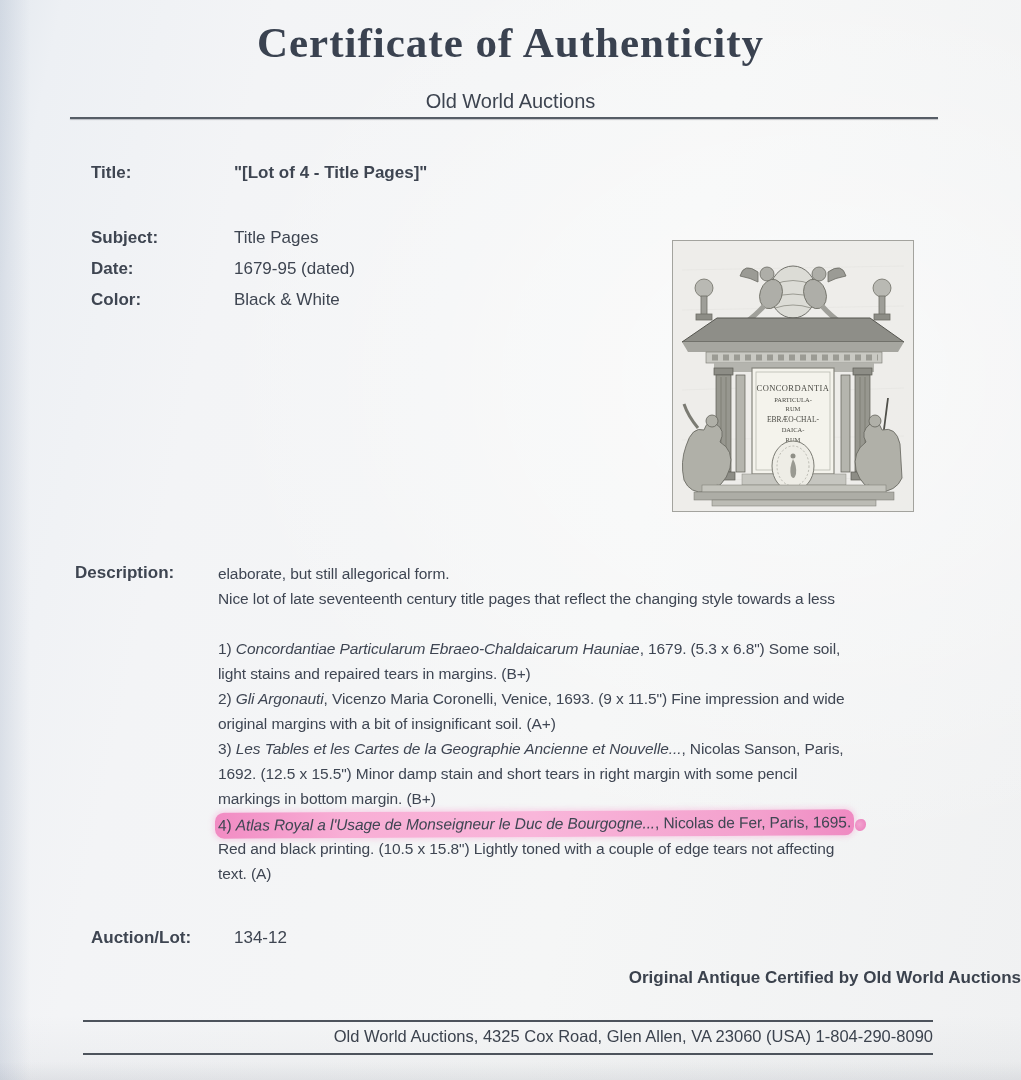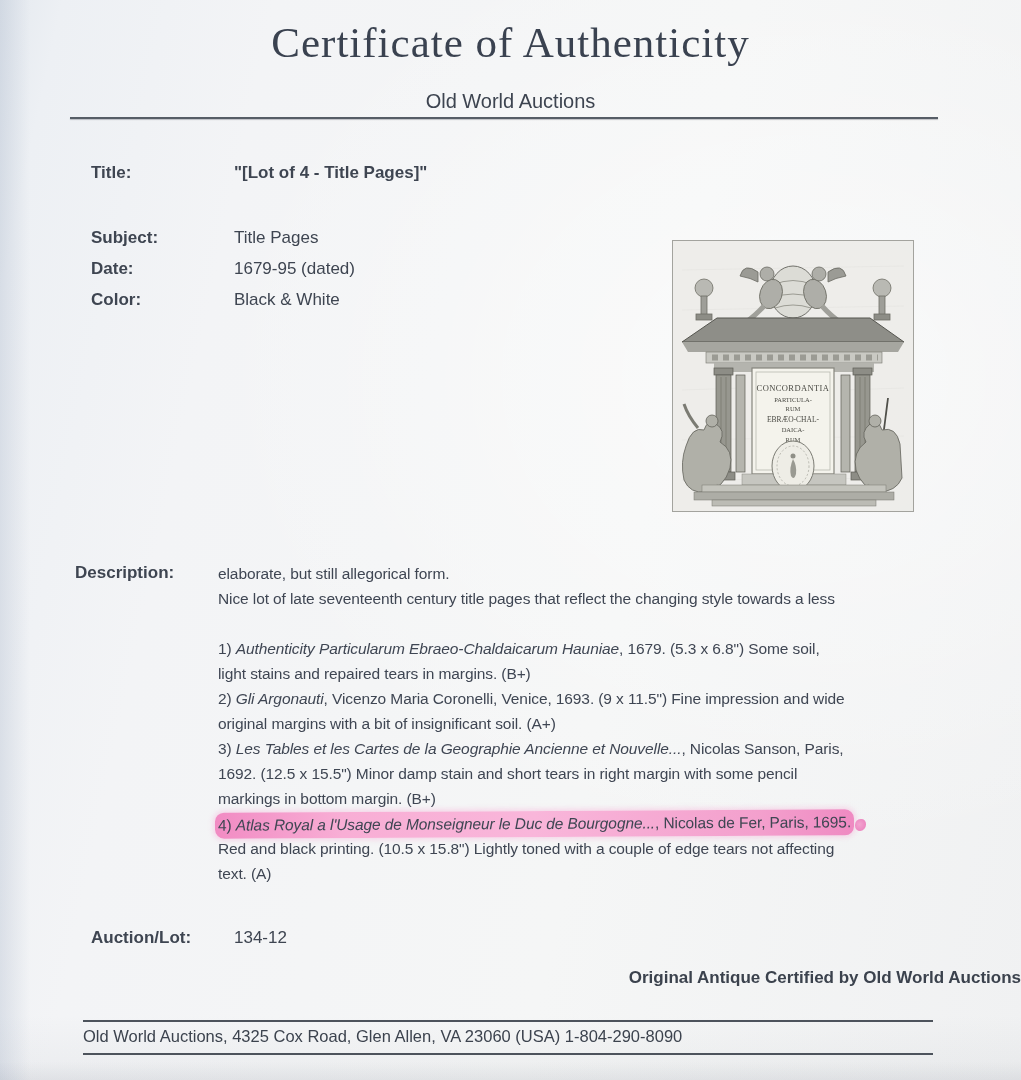--- a/index.html
+++ b/index.html
@@ -20,21 +20,21 @@
     background:linear-gradient(90deg,rgba(165,178,198,.30),rgba(165,178,198,0));
     pointer-events:none;
   }
   .page::after{ 
     content:"";position:absolute;left:0;bottom:0;width:100%;height:18px;
     background:linear-gradient(to bottom,rgba(0,0,0,0),rgba(96,106,124,.08));
     pointer-events:none;
   }
   .doc-title{
     position:absolute;top:18px;left:0;width:100%;margin:0;text-align:center;
-    font-family:"Liberation Serif",serif;font-weight:400;font-size:43px;
+    font-family:"Liberation Serif",serif;font-weight:700;font-size:43px;
     letter-spacing:1px;color:#3a4250;
   }
   .subtitle{
     position:absolute;top:90px;left:0;width:100%;text-align:center;
     font-size:20px;color:#3d4450;
   }
   .top-rule{
     position:absolute;top:117px;left:70px;width:868px;height:2px;
     background:#565d66;box-shadow:0 1px 1px rgba(86,93,102,.35);
   }
@@ -68,21 +68,21 @@
     border-radius:55% 45% 60% 50%;opacity:.9;
   }
   .engraving{position:absolute;left:672px;top:240px;width:242px;height:272px;}
   .cert{
     position:absolute;top:968px;left:0;width:100%;text-align:right;
     font-weight:700;font-size:17px;color:#3b424d;
   }
   .footer{
     position:absolute;left:83px;top:1020px;width:850px;
     border-top:2px solid #4d535c;border-bottom:2px solid #4d535c;
-    text-align:left;font-size:16.5px;color:#3c434e;
+    text-align:right;font-size:16.5px;color:#3c434e;
     padding:5px 0 7px 0;
   }
 </style>
 </head>
 <body>
 
 <div class="page">
 
   <h1 class="doc-title">Certificate of Authenticity</h1>
   <div class="subtitle">Old World Auctions</div>
@@ -221,21 +221,21 @@
         <rect x="40" y="260" width="164" height="6" fill="#bcbcb5"></rect>
       </g>
     </svg>
   </div>
 
   <div class="desc-label">Description:</div>
   <div class="desc">
       <div class="dline"><span>elaborate, but still allegorical form.</span></div>
       <div class="dline"><span>Nice lot of late seventeenth century title pages that reflect the changing style towards a less</span></div>
       <div class="dline"></div>
-      <div class="dline"><span>1) </span><span class="it">Authenticity Particularum Ebraeo-Chaldaicarum Hauniae</span><span>, 1679. (5.3 x 6.8") Some soil,</span></div>
+      <div class="dline"><span>1) </span><span class="it">Concordantiae Particularum Ebraeo-Chaldaicarum Hauniae</span><span>, 1679. (5.3 x 6.8") Some soil,</span></div>
       <div class="dline"><span>light stains and repaired tears in margins. (B+)</span></div>
       <div class="dline"><span>2) </span><span class="it">Gli Argonauti</span><span>, Vicenzo Maria Coronelli, Venice, 1693. (9 x 11.5") Fine impression and wide</span></div>
       <div class="dline"><span>original margins with a bit of insignificant soil. (A+)</span></div>
       <div class="dline"><span>3) </span><span class="it">Les Tables et les Cartes de la Geographie Ancienne et Nouvelle...</span><span>, Nicolas Sanson, Paris,</span></div>
       <div class="dline"><span>1692. (12.5 x 15.5") Minor damp stain and short tears in right margin with some pencil</span></div>
       <div class="dline"><span>markings in bottom margin. (B+)</span></div>
       <div class="dline"><span class="hl"><span>4) </span><span class="it">Atlas Royal a l'Usage de Monseigneur le Duc de Bourgogne...</span><span>, Nicolas de Fer, Paris, 1695.</span></span><span class="dot"></span></div>
       <div class="dline"><span>Red and black printing. (10.5 x 15.8") Lightly toned with a couple of edge tears not affecting</span></div>
       <div class="dline"><span>text. (A)</span></div>
     </div>

